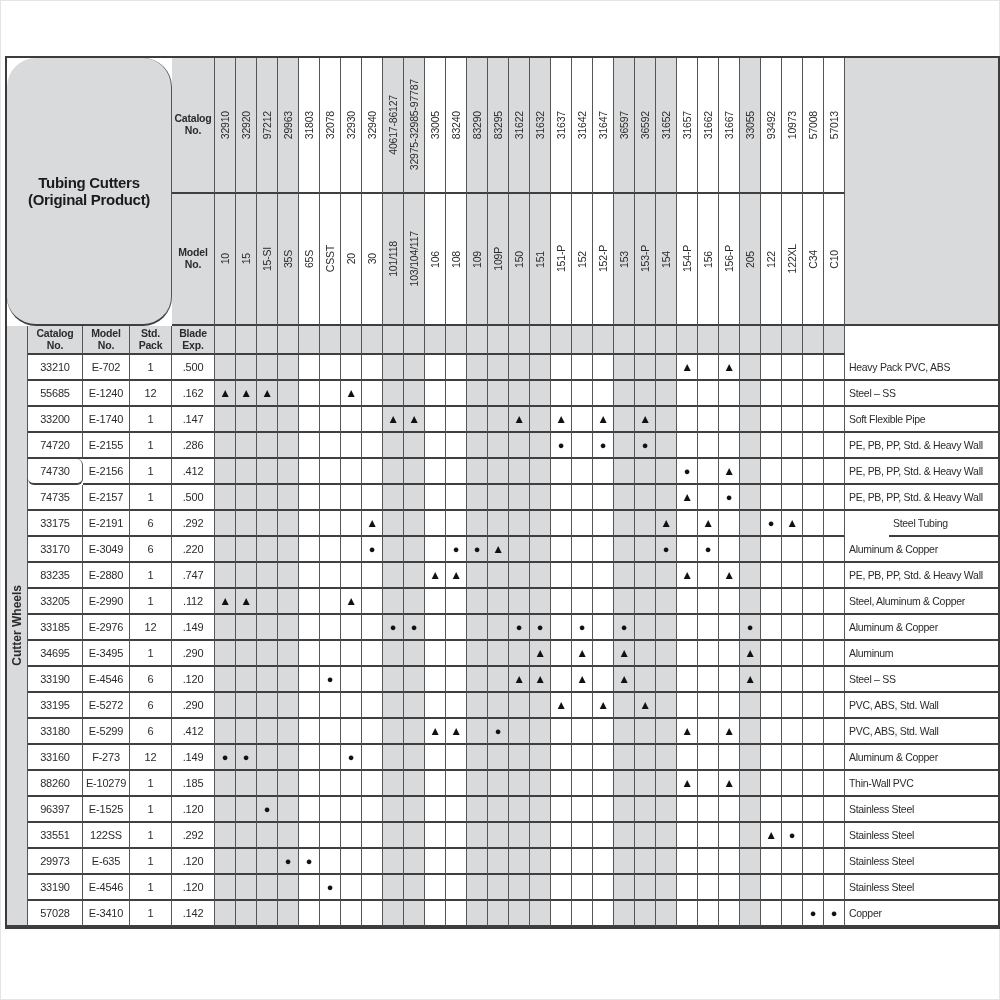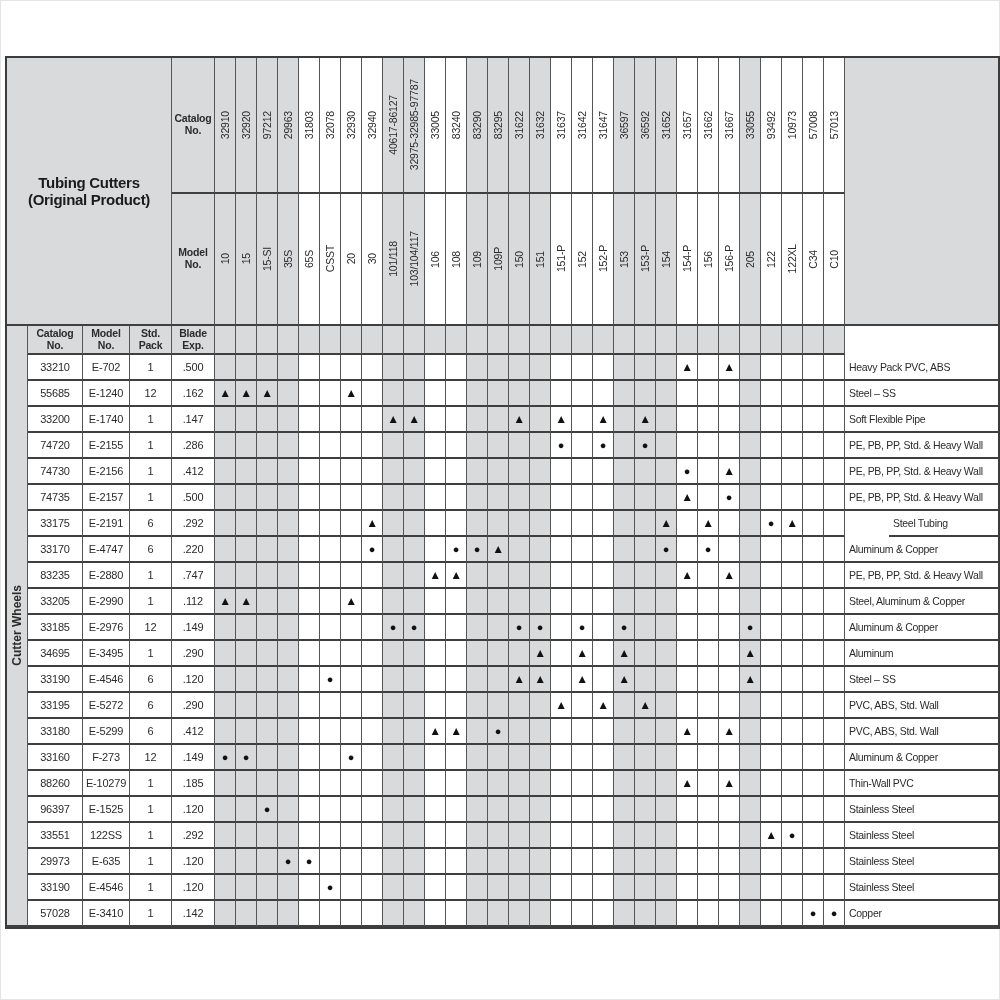--- a/index.html
+++ b/index.html
@@ -18,21 +18,21 @@
   .cell {
     border-right:1px solid #565656;
     border-bottom:2px solid #3f3f3f;
     display:flex; align-items:center; justify-content:center;
     overflow:hidden; background:#fff;
     font-size:11px; letter-spacing:-0.2px; color:#2b2b2b;
   }
   .gray { background:#d9dadb; }
   .noR { border-right:none; }
 
-  .title-cell { flex-direction:column; text-align:left; font-weight:bold; font-size:15px; color:#1b1b1b; letter-spacing:-0.3px; }
+  .title-cell { flex-direction:column; text-align:left; font-weight:bold; font-size:15px; color:#1b1b1b; letter-spacing:-0.3px;border-radius:29px; }
   .hdr-label { flex-direction:column; font-weight:bold; font-size:10.5px; line-height:1.1; text-align:center; }
   .vtext { writing-mode:vertical-rl; transform:rotate(180deg); white-space:nowrap; font-size:10.5px; letter-spacing:-0.2px; }
   .side-label-cell { }
   .side-label-cell .vtext { font-weight:bold; font-size:12px; letter-spacing:0; }
   .band { font-weight:bold; font-size:10.5px; line-height:1.08; text-align:center; flex-direction:column; }
   .app-hdr { justify-content:flex-start; padding-left:4px; font-weight:bold; font-size:11px; letter-spacing:-0.3px; }
   .app-cell { justify-content:flex-start; padding-left:4px; font-size:10.5px; letter-spacing:-0.3px; white-space:nowrap; }
   .sym { font-size:11px; line-height:1; color:#111; }
   .sym-alt { font-size:12px; }
 
@@ -496,21 +496,21 @@
       <div class="cell " style="grid-area: 7 / 29;"></div>
       <div class="cell " style="grid-area: 7 / 30;"></div>
       <div class="cell gray" style="grid-area: 7 / 31;"></div>
       <div class="cell " style="grid-area: 7 / 32;"></div>
       <div class="cell " style="grid-area: 7 / 33;"></div>
       <div class="cell " style="grid-area: 7 / 34;"></div>
       <div class="cell " style="grid-area: 7 / 35;"></div>
       <div class="cell noR app-cell" style="grid-area: 7 / 36;">
         <span>PE, PB, PP, Std. &amp; Heavy Wall</span>
       </div>
-      <div class="cell " style="grid-area: 8 / 2;">
+      <div class="cell " style="grid-area: 8 / 2; border-radius: 6px;">
         <span>74730</span>
       </div>
       <div class="cell " style="grid-area: 8 / 3;">
         <span>E-2156</span>
       </div>
       <div class="cell " style="grid-area: 8 / 4;">
         <span>1</span>
       </div>
       <div class="cell " style="grid-area: 8 / 5;">
         <span>.412</span>
@@ -653,21 +653,21 @@
       </div>
       <div class="cell " style="grid-area: 10 / 34;"></div>
       <div class="cell " style="grid-area: 10 / 35;"></div>
       <div class="cell noR app-cell" style="grid-area: 10 / 36; margin-left: 44px;">
         <span>Steel Tubing</span>
       </div>
       <div class="cell " style="grid-area: 11 / 2;">
         <span>33170</span>
       </div>
       <div class="cell " style="grid-area: 11 / 3;">
-        <span>E-4747</span>
+        <span>E-3049</span>
       </div>
       <div class="cell " style="grid-area: 11 / 4;">
         <span>6</span>
       </div>
       <div class="cell " style="grid-area: 11 / 5;">
         <span>.220</span>
       </div>
       <div class="cell gray" style="grid-area: 11 / 6;"></div>
       <div class="cell gray" style="grid-area: 11 / 7;"></div>
       <div class="cell gray" style="grid-area: 11 / 8;"></div>

